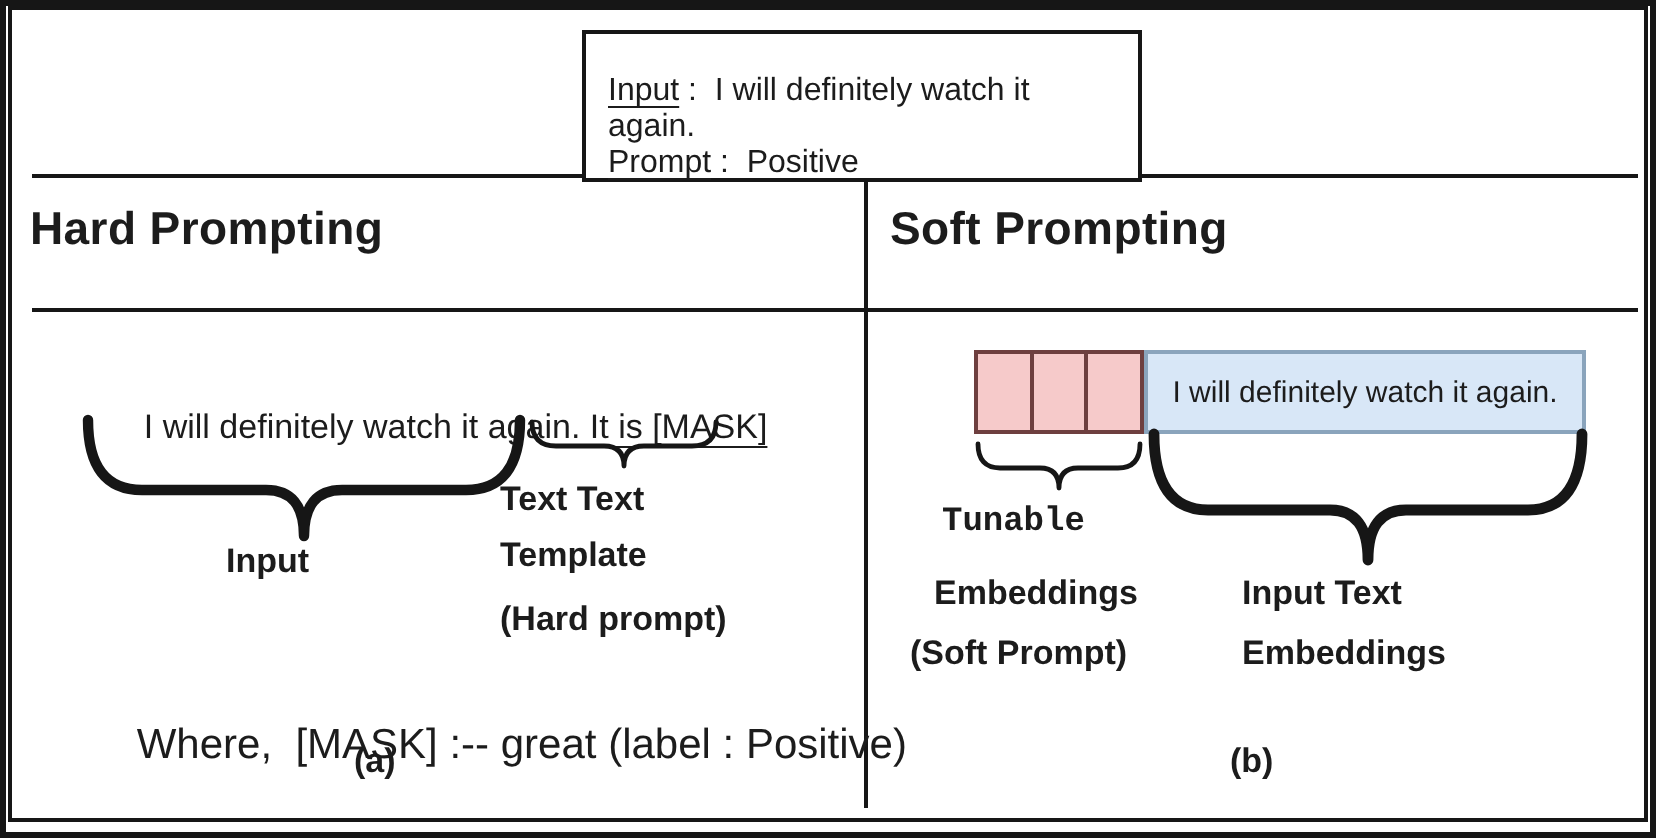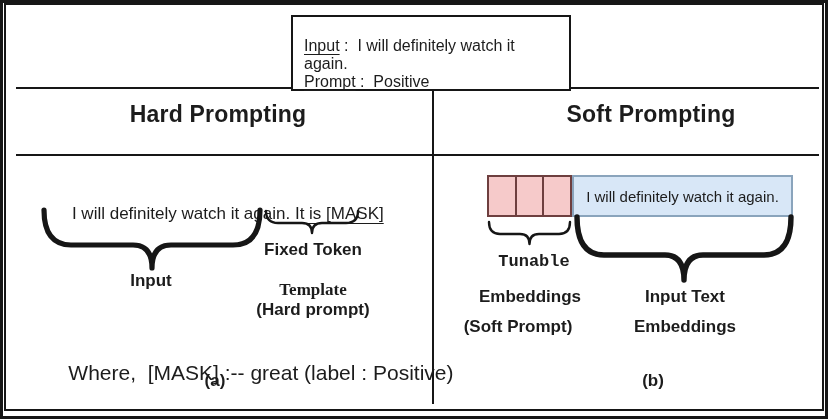--- a/index.html
+++ b/index.html
@@ -9,21 +9,21 @@
     width:828px;height:419px;
     background:#ffffff;
     border:3px solid #161616;
     font-family:"Liberation Sans", sans-serif;
     color:#1c1c1c;
     overflow:hidden;
   }
   .abs{position:absolute;}
   .pre{white-space:pre;}
   .bold{font-weight:normal;}
-  .center{text-align:center;}
+  .center{margin-left:12px;}
   
   #inner-frame{
     position:absolute;top:0;left:1px;right:1px;bottom:5px;
     border:2px solid #161616;pointer-events:none;
   }
   
   #example-box{
     left:288px;top:12px;width:280px;height:76px;
     border:2px solid #161616;background:#ffffff;
     padding:20px 11px;display:flex;flex-direction:column;justify-content:space-between;
@@ -40,21 +40,21 @@
   #hard-header{left:0;width:430px;}
   #soft-header{left:430px;width:436px;}
   
   #hard-sentence{left:50px;top:181px;font-size:17px;}
   #hard-sentence .u{text-underline-offset:4px;}
   #input-brace{left:38px;top:204px;}
   #template-brace{left:261px;top:206px;}
   .brace-label{font-size:17px;font-weight:bold;}
   #input-brace-label{left:98px;top:268px;width:100px;}
   #fixed-text-1{left:235px;top:237px;width:150px;}
-  #fixed-text-2{left:235px;top:277px;width:150px;font-family:Liberation Serif, serif;}
+  #fixed-text-2{left:235px;top:265px;width:150px;}
   #fixed-text-3{left:235px;top:297px;width:150px;}
   #where-line{left:42px;top:334px;font-size:21px;}
   .caption{font-size:17px;font-weight:bold;}
   #caption-a{left:162px;top:368px;width:100px;}
   #caption-b{left:600px;top:368px;width:100px;}
   
   #pink-cells{
     left:484px;top:172px;width:85px;height:42px;
     border:2px solid var(--pink-border);
     background:var(--pink-fill);
@@ -110,21 +110,21 @@
       <path d="M3,3 Q3,38 30,38 L92,38 Q111,38 111,61 Q111,38 130,38 L192,38 Q219,38 219,3" stroke-width="5.2"></path>
     </svg>
   </div>
   <div class="abs" id="template-brace">
     <svg class="brace" width="96" height="26" viewBox="0 0 96 26">
       <path d="M2,2 Q2,14 14,14 L38,14 Q48,14 48,24 Q48,14 58,14 L82,14 Q94,14 94,2" stroke-width="2.4"></path>
     </svg>
   </div>
 
   <div class="abs brace-label center" id="input-brace-label">Input</div>
-  <div class="abs brace-label center" id="fixed-text-1">Fixed Token</div>
+  <div class="abs brace-label center" id="fixed-text-1">Text Text</div>
   <div class="abs brace-label center" id="fixed-text-2">Template</div>
   <div class="abs brace-label center" id="fixed-text-3">(Hard prompt)</div>
 
   <div class="abs pre" id="where-line">
     <span>Where,  </span><span class="bold">[MASK]</span><span> :-- great (label : Positive)</span>
   </div>
   <div class="abs caption center" id="caption-a">(a)</div>
 
   <div class="abs" id="pink-cells">
       <div class="pink-cell"></div>

